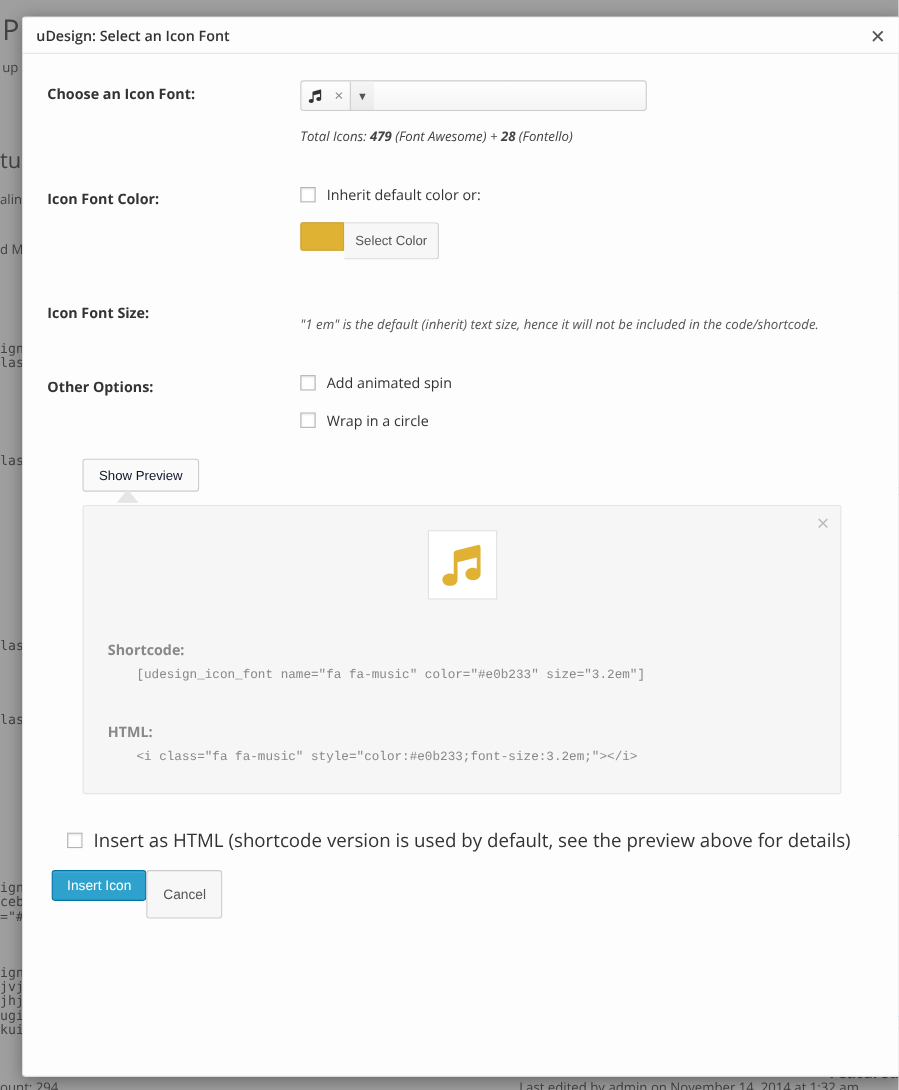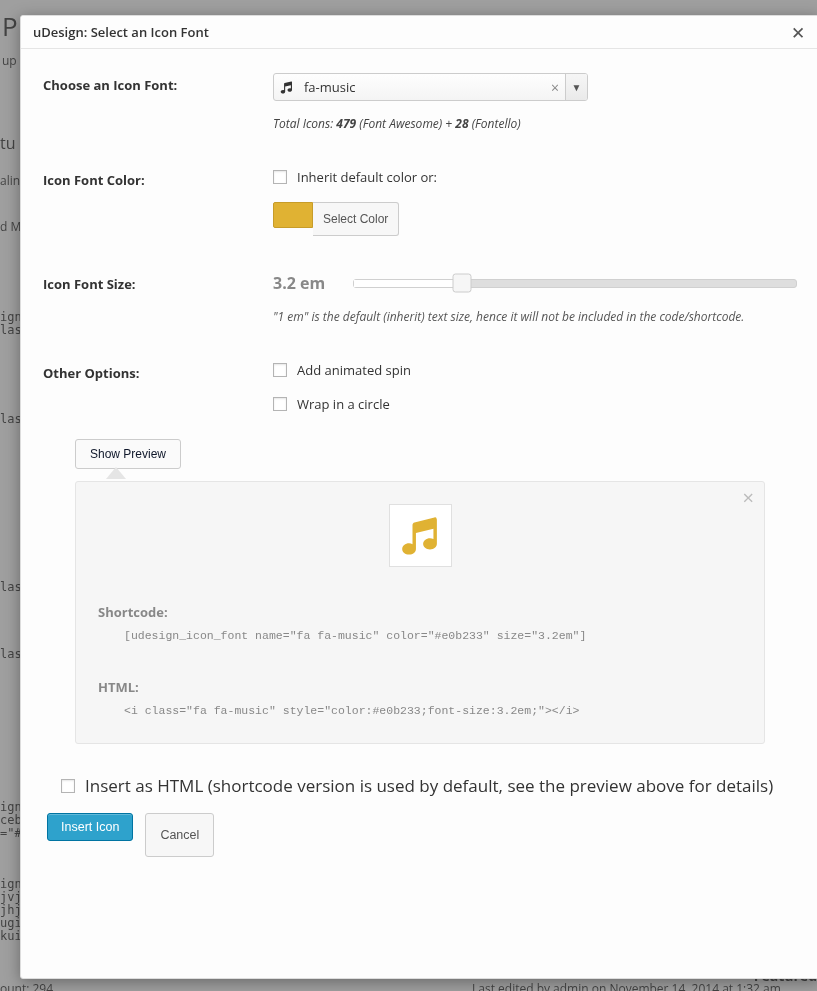--- a/index.html
+++ b/index.html
@@ -200,21 +200,21 @@
   }
   .code-line {
     font-family: Menlo, Consolas, "Courier New", monospace;
     font-size: 11.5px; color:#888;
     padding-left: 26px;
     white-space: pre;
   }
 
   
   .bottom-opt { display:flex;align-items:center; margin: 30px 0 16px 18px; font-size:17px;color:#333; }
-  .action-bar { display:flex; gap:12px; padding-left: 4px; }
+  .action-bar { display:flex; padding-left: 4px; }
   .primary-btn {
     height: 28px; padding: 0 13px;
     background: #2ea2cc;
     border: 1px solid #0074a2;
     color: #fff; font-size: 12.5px; border-radius:3px;
     cursor:pointer;
     box-shadow: inset 0 1px 0 rgba(255,255,255,0.25);
   }
   .secondary-btn {
     height: 44px; padding: 0 14px;
@@ -222,21 +222,21 @@
     border: 1px solid #ccc; border-radius:3px;
     color:#555;font-size:12.5px;cursor:pointer;
   }
 </style>
 </head>
 <body>
 
 <div class="backdrop">
   <span class="fragment" style="left:2px;top:8px;font-size:26px;font-weight:400;color:#333">P</span>
   <span class="fragment" style="left:2px;top:52px">up</span>
-  <span class="fragment" style="left:0px;top:132px;font-size:16px;color:#333">tu</span>
+  <span class="fragment" style="left:0px;top:132px;font-size:20px;color:#333">tu</span>
   <span class="fragment" style="left:0px;top:172px">alin</span>
   <span class="fragment" style="left:0px;top:218px">d M</span>
   <span class="fragment" style="left:0px;top:310px;font-family:monospace">ign</span>
   <span class="fragment" style="left:0px;top:323px;font-family:monospace">las</span>
   <span class="fragment" style="left:0px;top:412px;font-family:monospace">las</span>
   <span class="fragment" style="left:0px;top:580px;font-family:monospace">las</span>
   <span class="fragment" style="left:0px;top:647px;font-family:monospace">las</span>
   <span class="fragment" style="left:0px;top:800px;font-family:monospace">ign</span>
   <span class="fragment" style="left:0px;top:813px;font-family:monospace">ceb</span>
   <span class="fragment" style="left:0px;top:826px;font-family:monospace">="#</span>
@@ -277,21 +277,20 @@
       <div class="label-col">
         <label>Choose an Icon Font:</label>
       </div>
       <div class="control-col">
         <div class="icon-select">
           <span class="sel-icon">
             <svg viewBox="0 0 512 512" fill="#333">
                 <path d="M470 23c-8-6-19-8-29-5L185 82c-15 4-25 17-25 32v246c-13-6-28-10-44-10-49 0-88 32-88 72s39 72 88 72 88-32 88-72V219l224-56v131c-13-6-28-10-44-10-49 0-88 32-88 72s39 72 88 72 88-32 88-72V48c0-10-5-19-12-25z"></path>
               </svg>
           </span>
-          <span class="sel-text">fa-music</span>
           <span class="sel-clear">×</span>
           <span class="sel-drop">▼</span>
         </div>
         <div class="total-line">
           <span>Total Icons:</span>
           <b>479</b>
           <span>(Font Awesome) +</span>
           <b>28</b>
           <span>(Fontello)</span>
         </div>
@@ -312,27 +311,20 @@
           <button class="wp-btn sel-color-btn">Select Color</button>
         </div>
       </div>
     </div>
 
     <div class="row">
       <div class="label-col">
         <label>Icon Font Size:</label>
       </div>
       <div class="control-col">
-        <div class="slider-wrap">
-          <span class="slider-val">3.2 em</span>
-          <div class="slider">
-            <div class="fill" style="width:24.5%"></div>
-            <div class="handle" style="left:24.5%"></div>
-          </div>
-        </div>
         <div class="slider-note">"1 em" is the default (inherit) text size, hence it will not be included in the code/shortcode.</div>
       </div>
     </div>
 
     <div class="row compact">
       <div class="label-col">
         <label>Other Options:</label>
       </div>
       <div class="control-col">
         <div class="cbx-line">

